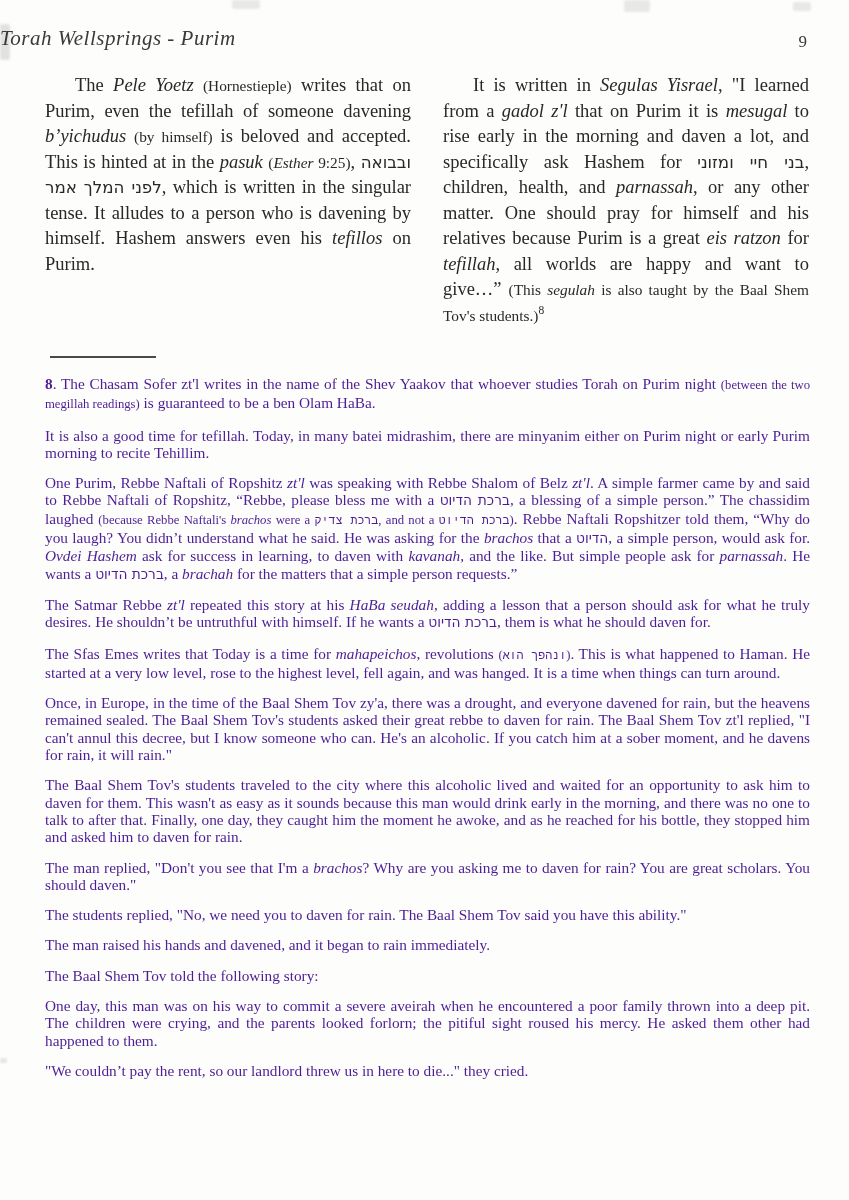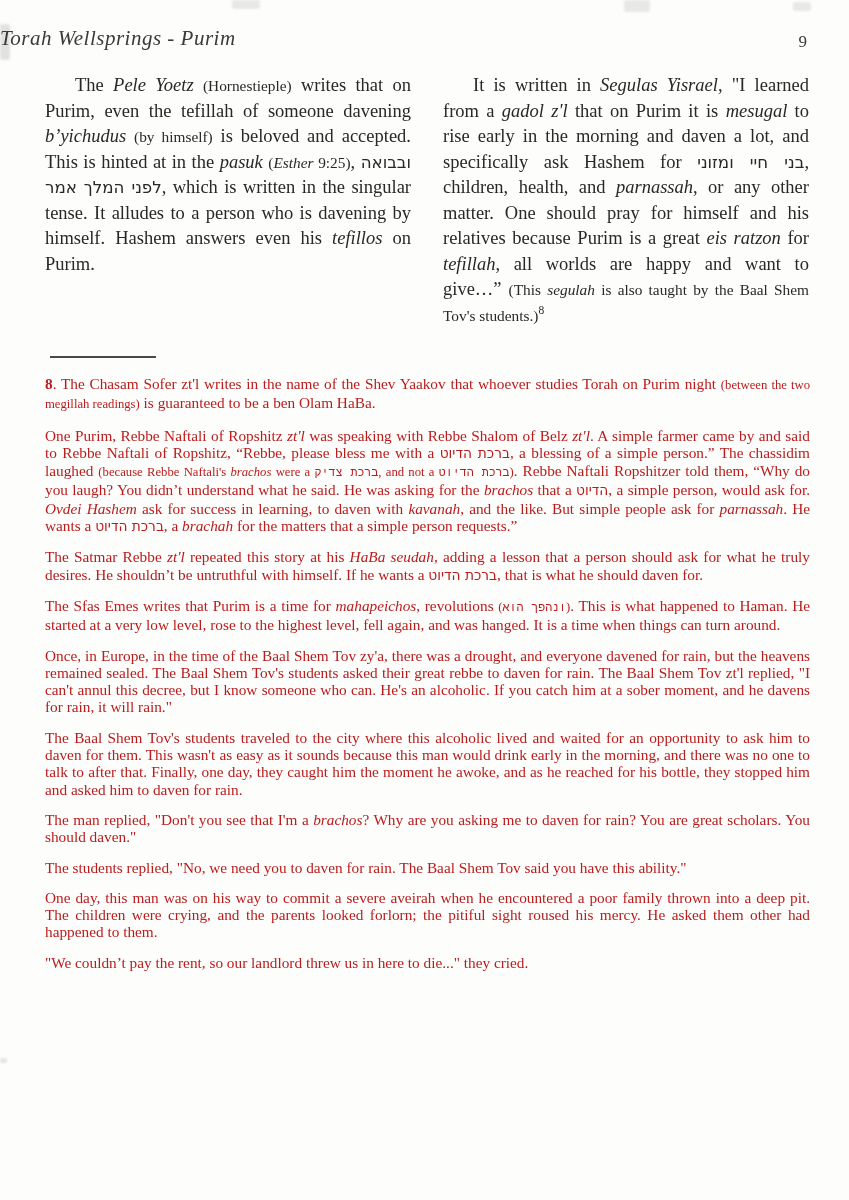--- a/index.html
+++ b/index.html
@@ -50,21 +50,21 @@
     margin: 28px 0 0 50px;
     width: 106px;
     border-top: 2px solid #4a4a4a;
     height: 0;
   }
   .footnotes {
     margin: 17px 39px 0 45px;
     font-size: 15.3px;
     line-height: 17.3px;
     text-align: justify;
-    color: #b91c1c;
+    color: #4c1d95;
   }
   .footnotes p { margin: 0 0 13px 0; }
   .footnotes p:last-child { margin-bottom: 0; }
   
   .r-i   { font-style: italic; }
   .r-b   { font-weight: bold; }
   .r-sm  { font-size: 0.83em; }
   .r-smi { font-size: 0.83em; font-style: italic; }
   .r-sup { vertical-align: super; font-size: 0.62em; line-height: 0; }
   .r-heb  { font-family: "DejaVu Serif", "DejaVu Sans", serif; font-size: 0.9em; }
@@ -101,24 +101,27 @@
 
   <main class="columns">
     <p><span>The </span><span class="r-i">Pele Yoetz </span><span class="r-sm">(Hornestieple)</span><span> writes that on Purim, even the tefillah of someone davening </span><span class="r-i">b’yichudus </span><span class="r-sm">(by himself)</span><span> is beloved and accepted. This is hinted at in the </span><span class="r-i">pasuk </span><span class="r-sm">(</span><span class="r-smi">Esther</span><span class="r-sm"> 9:25)</span><span>, </span><span class="r-heb">ובבואה לפני המלך אמר</span><span>, which is written in the singular tense. It alludes to a person who is davening by himself. Hashem answers even his </span><span class="r-i">tefillos</span><span> on Purim.</span></p>
     <p><span>It is written in </span><span class="r-i">Segulas Yisrael</span><span>, "I learned from a </span><span class="r-i">gadol z'l</span><span> that on Purim it is </span><span class="r-i">mesugal</span><span> to rise early in the morning and daven a lot, and specifically ask Hashem for </span><span class="r-heb">בני חיי ומזוני</span><span>, children, health, and </span><span class="r-i">parnassah</span><span>, or any other matter. One should pray for himself and his relatives because Purim is a great </span><span class="r-i">eis ratzon</span><span> for </span><span class="r-i">tefillah</span><span>, all worlds are happy and want to give…” </span><span class="r-sm">(This </span><span class="r-smi">segulah</span><span class="r-sm"> is also taught by the Baal Shem Tov's students.)</span><span class="r-sup">8</span></p>
   </main>
 
   <div class="fn-sep"></div>
 
   <section class="footnotes">
     <p><span class="r-b">8</span><span>. The Chasam Sofer zt'l writes in the name of the Shev Yaakov that whoever studies Torah on Purim night </span><span class="r-sm">(between the two megillah readings)</span><span> is guaranteed to be a ben Olam HaBa.</span></p>
+    <p><span>It is also a good time for tefillah. Today, in many batei midrashim, there are minyanim either on Purim night or early Purim morning to recite Tehillim.</span></p>
     <p><span>One Purim, Rebbe Naftali of Ropshitz </span><span class="r-i">zt'l</span><span> was speaking with Rebbe Shalom of Belz </span><span class="r-i">zt'l</span><span>. A simple farmer came by and said to Rebbe Naftali of Ropshitz, “Rebbe, please bless me with a </span><span class="r-heb">ברכת הדיוט</span><span>, a blessing of a simple person.” The chassidim laughed </span><span class="r-sm">(because Rebbe Naftali's </span><span class="r-smi">brachos</span><span class="r-sm"> were a </span><span class="r-hebs">ברכת צדיק</span><span class="r-sm">, and not a </span><span class="r-hebs">ברכת הדיוט</span><span class="r-sm">)</span><span>. Rebbe Naftali Ropshitzer told them, “Why do you laugh? You didn’t understand what he said. He was asking for the </span><span class="r-i">brachos</span><span> that a </span><span class="r-heb">הדיוט</span><span>, a simple person, would ask for. </span><span class="r-i">Ovdei Hashem</span><span> ask for success in learning, to daven with </span><span class="r-i">kavanah</span><span>, and the like. But simple people ask for </span><span class="r-i">parnassah</span><span>. He wants a </span><span class="r-heb">ברכת הדיוט</span><span>, a </span><span class="r-i">brachah</span><span> for the matters that a simple person requests.”</span></p>
-    <p><span>The Satmar Rebbe </span><span class="r-i">zt'l</span><span> repeated this story at his </span><span class="r-i">HaBa seudah</span><span>, adding a lesson that a person should ask for what he truly desires. He shouldn’t be untruthful with himself. If he wants a </span><span class="r-heb">ברכת הדיוט</span><span>, that is what he should daven for.</span></p>
-    <p><span>The Sfas Emes writes that Purim is a time for </span><span class="r-i">mahapeichos</span><span>, revolutions </span><span class="r-sm">(</span><span class="r-hebs">ונהפך הוא</span><span class="r-sm">)</span><span>. This is what happened to Haman. He started at a very low level, rose to the highest level, fell again, and was hanged. It is a time when things can turn around.</span></p>
+    <p><span>The Satmar Rebbe </span><span class="r-i">zt'l</span><span> repeated this story at his </span><span class="r-i">HaBa seudah</span><span>, adding a lesson that a person should ask for what he truly desires. He shouldn’t be untruthful with himself. If he wants a </span><span class="r-heb">ברכת הדיוט</span><span>, them is what he should daven for.</span></p>
+    <p><span>The Sfas Emes writes that Today is a time for </span><span class="r-i">mahapeichos</span><span>, revolutions </span><span class="r-sm">(</span><span class="r-hebs">ונהפך הוא</span><span class="r-sm">)</span><span>. This is what happened to Haman. He started at a very low level, rose to the highest level, fell again, and was hanged. It is a time when things can turn around.</span></p>
     <p><span>Once, in Europe, in the time of the Baal Shem Tov zy'a, there was a drought, and everyone davened for rain, but the heavens remained sealed. The Baal Shem Tov's students asked their great rebbe to daven for rain. The Baal Shem Tov zt'l replied, "I can't annul this decree, but I know someone who can. He's an alcoholic. If you catch him at a sober moment, and he davens for rain, it will rain."</span></p>
     <p><span>The Baal Shem Tov's students traveled to the city where this alcoholic lived and waited for an opportunity to ask him to daven for them. This wasn't as easy as it sounds because this man would drink early in the morning, and there was no one to talk to after that. Finally, one day, they caught him the moment he awoke, and as he reached for his bottle, they stopped him and asked him to daven for rain.</span></p>
     <p><span>The man replied, "Don't you see that I'm a </span><span class="r-i">brachos</span><span>? Why are you asking me to daven for rain? You are great scholars. You should daven."</span></p>
     <p><span>The students replied, "No, we need you to daven for rain. The Baal Shem Tov said you have this ability."</span></p>
+    <p><span>The man raised his hands and davened, and it began to rain immediately.</span></p>
+    <p><span>The Baal Shem Tov told the following story:</span></p>
     <p><span>One day, this man was on his way to commit a severe aveirah when he encountered a poor family thrown into a deep pit. The children were crying, and the parents looked forlorn; the pitiful sight roused his mercy. He asked them other had happened to them.</span></p>
     <p><span>"We couldn’t pay the rent, so our landlord threw us in here to die..." they cried.</span></p>
   </section>
 
 </div>
 
 </body></html>

